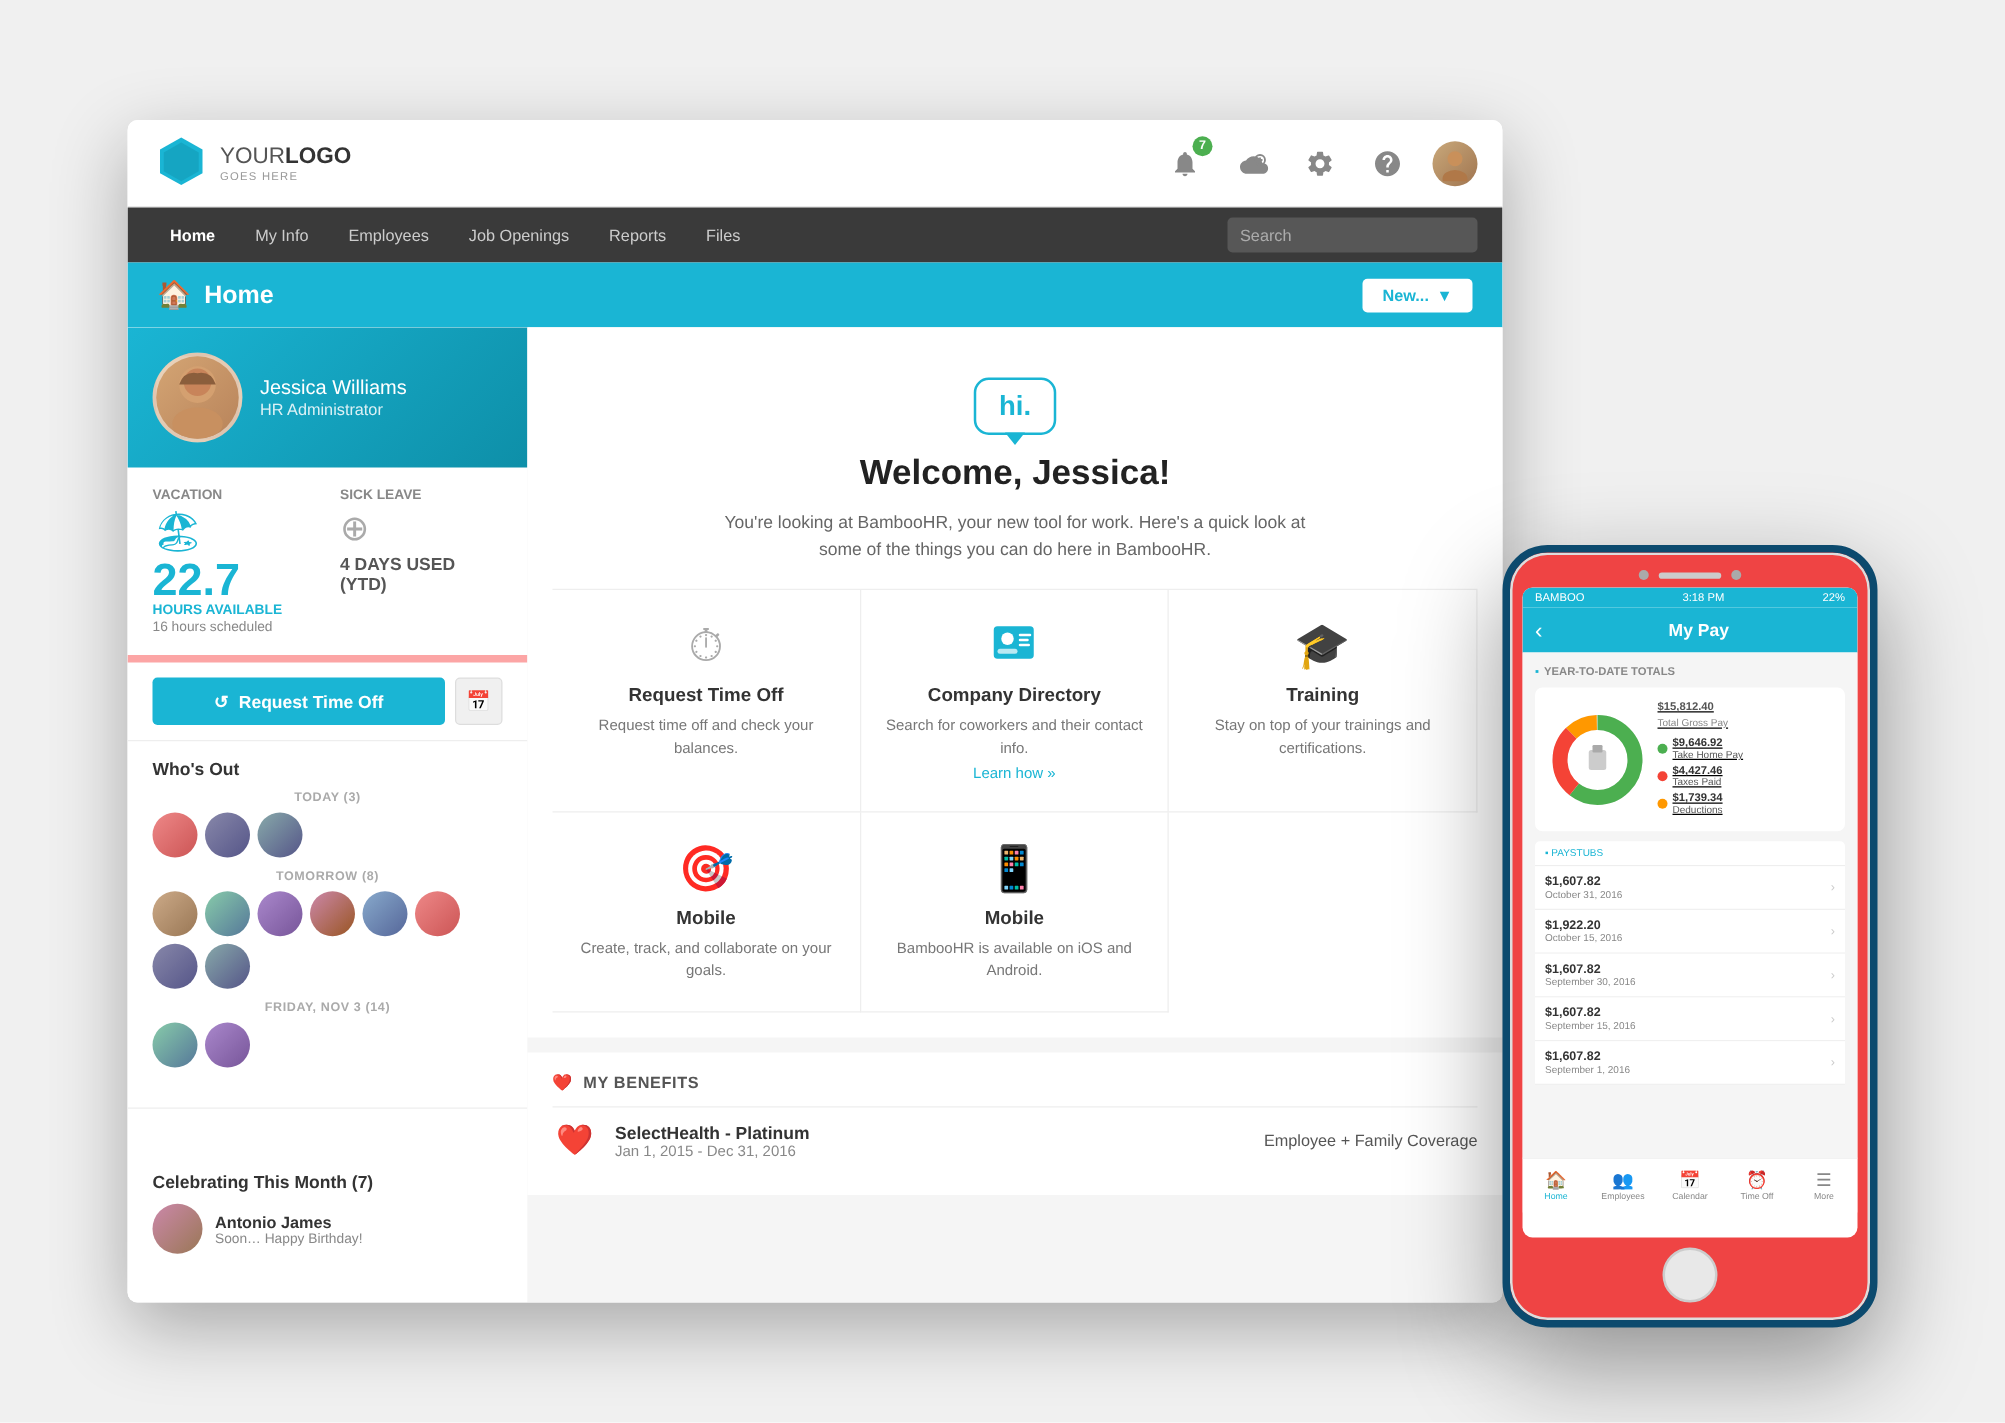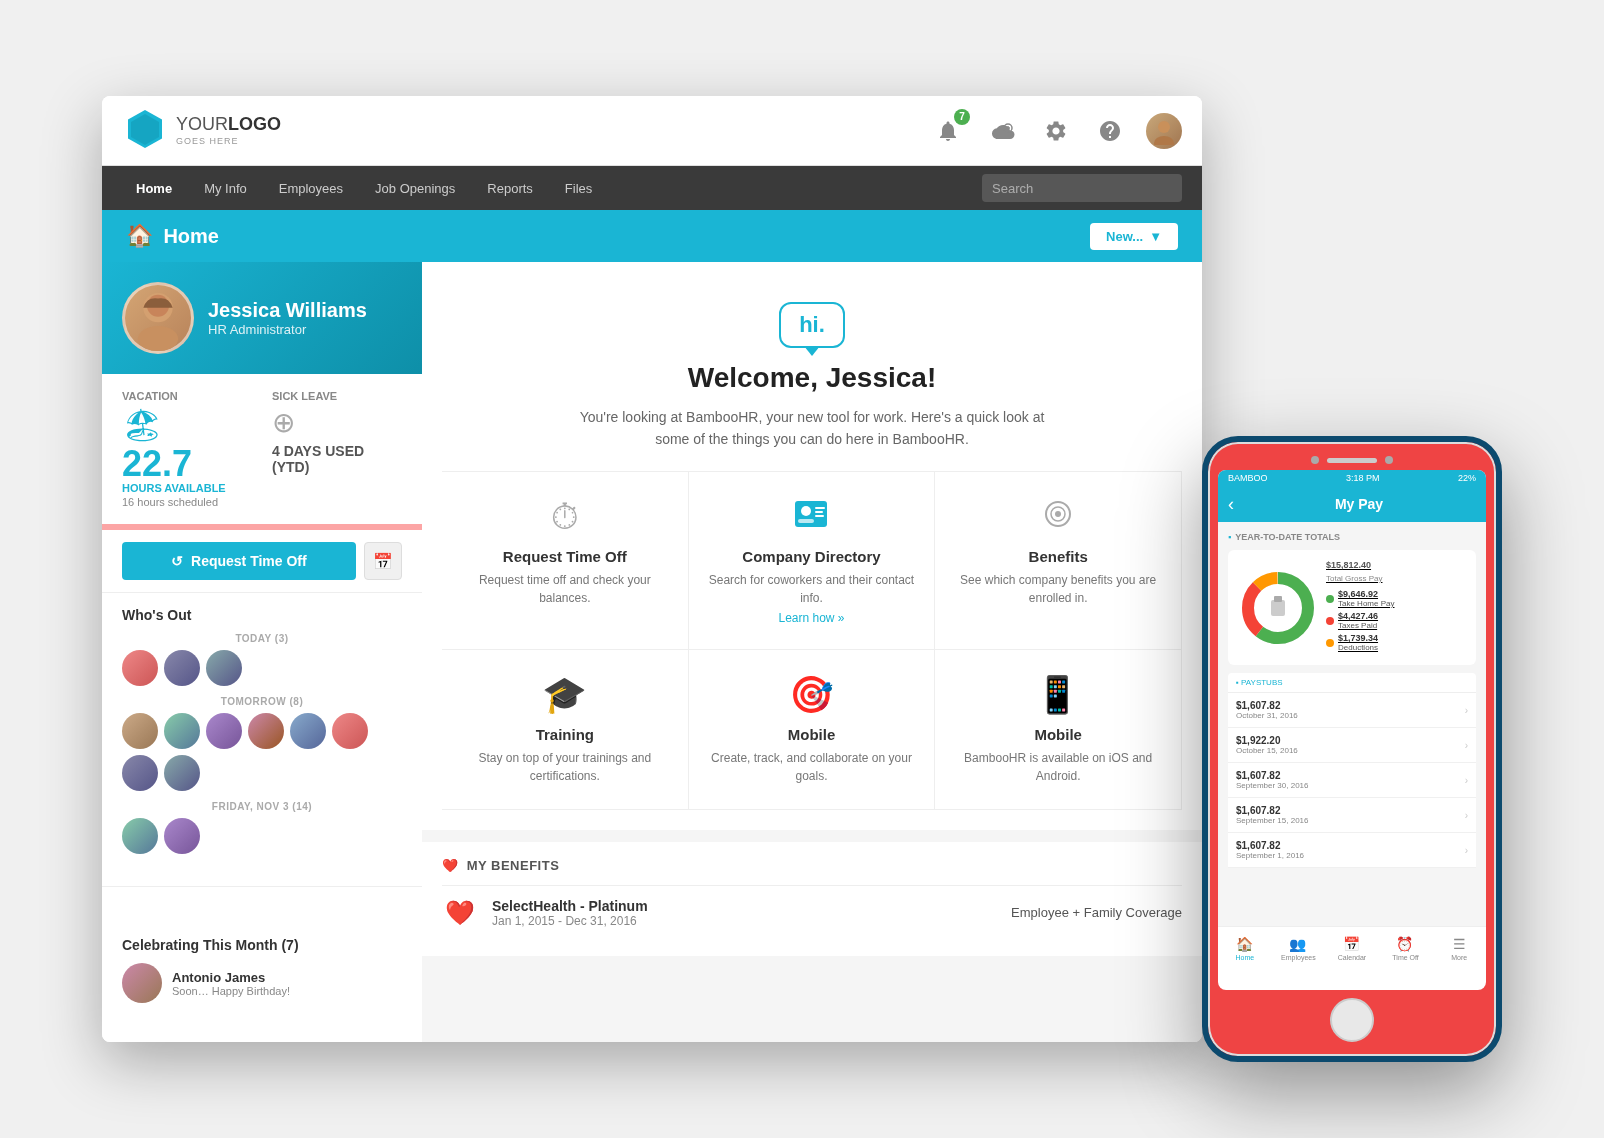--- a/index.html
+++ b/index.html
@@ -196,21 +196,21 @@
       border-radius: 50%;
       background: linear-gradient(135deg, #d4a574, #b8835a);
       border: 3px solid rgba(255,255,255,0.5);
       overflow: hidden;
       flex-shrink: 0;
       display: flex;
       align-items: flex-end;
       justify-content: center;
     }
     .user-info { color: #fff; }
-    .user-name { font-size: 20px; font-weight: 700; }
+    .user-name { font-size: 16px; font-weight: 400; }
     .user-role { font-size: 13px; opacity: 0.85; }
 
     .time-off-section {
       padding: 16px 20px;
       display: flex;
       gap: 20px;
       border-bottom: 6px solid #fca5a5;
     }
     .time-off-item { flex: 1; }
     .time-off-label { font-size: 11px; color: #888; text-transform: uppercase; font-weight: 600; margin-bottom: 4px; }
@@ -695,31 +695,20 @@
                     <rect x="22" y="8" width="10" height="2" rx="1" fill="#fff"></rect>
                     <rect x="22" y="12" width="8" height="2" rx="1" fill="#fff"></rect>
                     <rect x="22" y="16" width="9" height="2" rx="1" fill="#fff"></rect>
                   </svg>
               </div>
               <div class="feature-title">Company Directory</div>
               <div class="feature-desc">Search for coworkers and their contact info.</div>
               <div class="feature-link">Learn how »</div>
             </div>
             <div class="feature-cell">
-              <div class="feature-icon" style="color:#aaa;">
-                <svg width="36" height="30" viewBox="0 0 36 30">
-                    <circle cx="18" cy="15" r="12" fill="none" stroke="#aaa" stroke-width="2"></circle>
-                    <circle cx="18" cy="15" r="7" fill="none" stroke="#aaa" stroke-width="1.5"></circle>
-                    <circle cx="18" cy="15" r="3" fill="#aaa"></circle>
-                  </svg>
-              </div>
-              <div class="feature-title">Benefits</div>
-              <div class="feature-desc">See which company benefits you are enrolled in.</div>
-            </div>
-            <div class="feature-cell">
               <div class="feature-icon">🎓</div>
               <div class="feature-title">Training</div>
               <div class="feature-desc">Stay on top of your trainings and certifications.</div>
             </div>
             <div class="feature-cell">
               <div class="feature-icon">🎯</div>
               <div class="feature-title">Mobile</div>
               <div class="feature-desc">Create, track, and collaborate on your goals.</div>
             </div>
             <div class="feature-cell">

